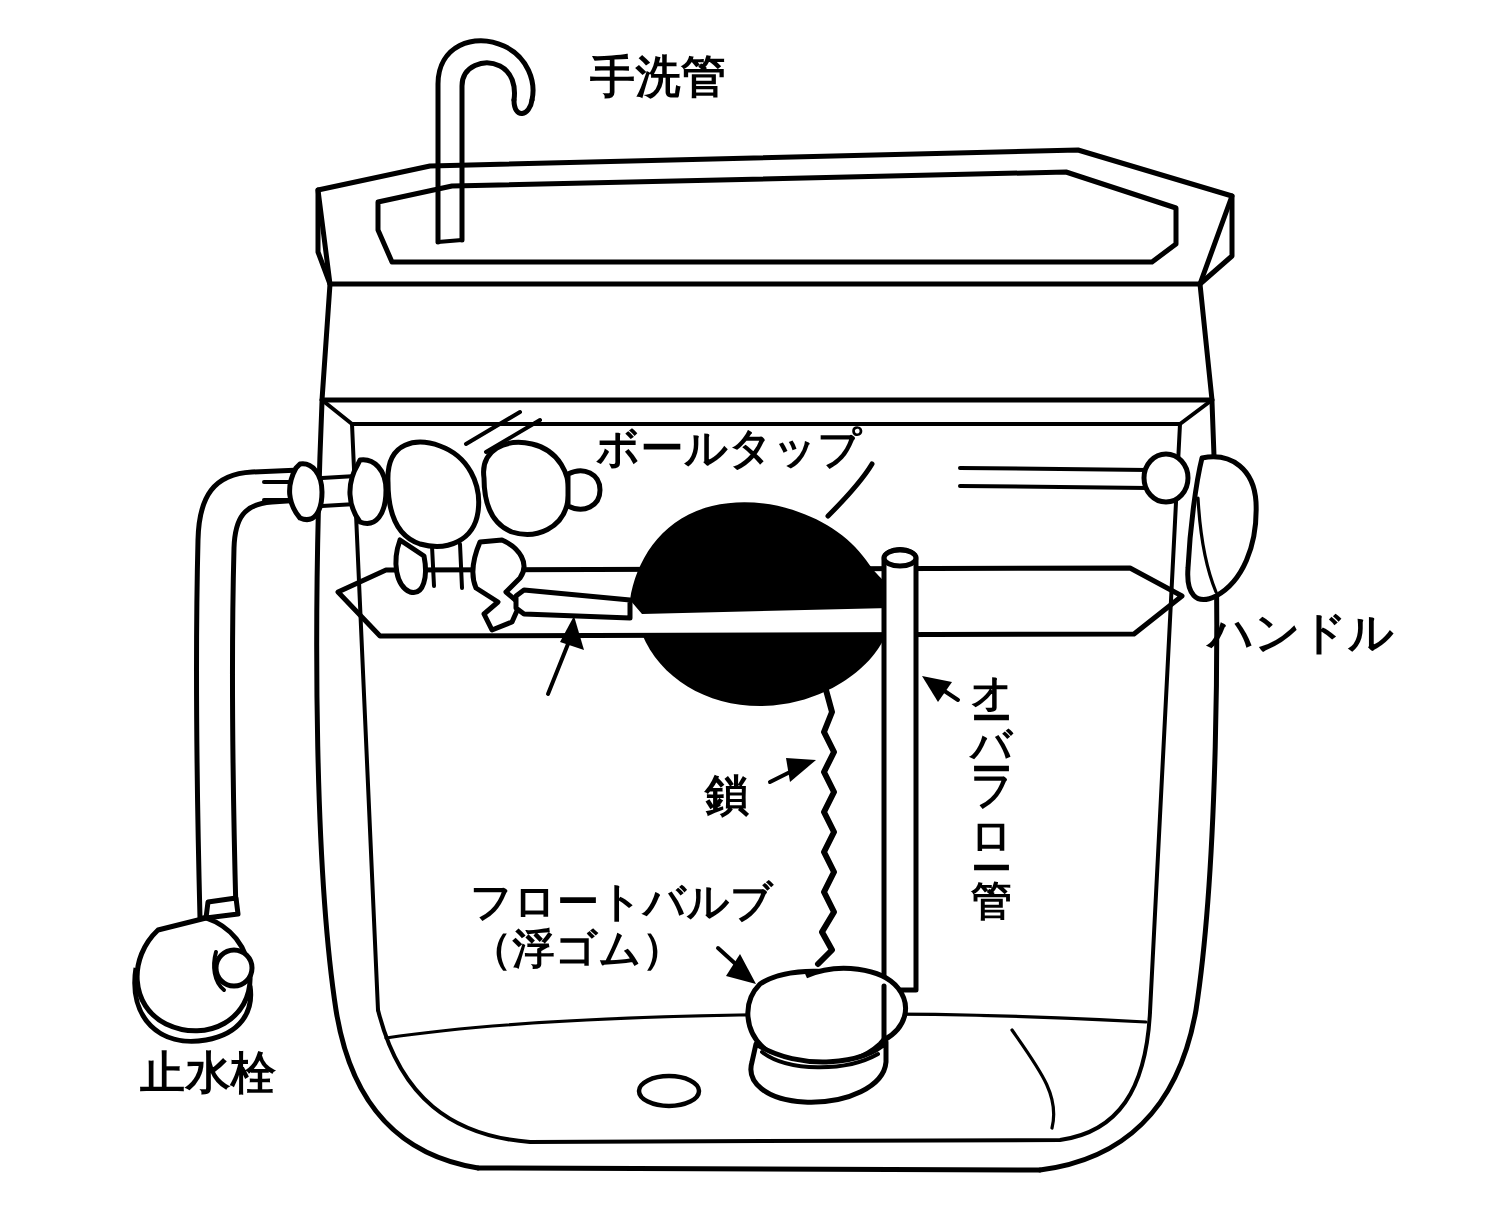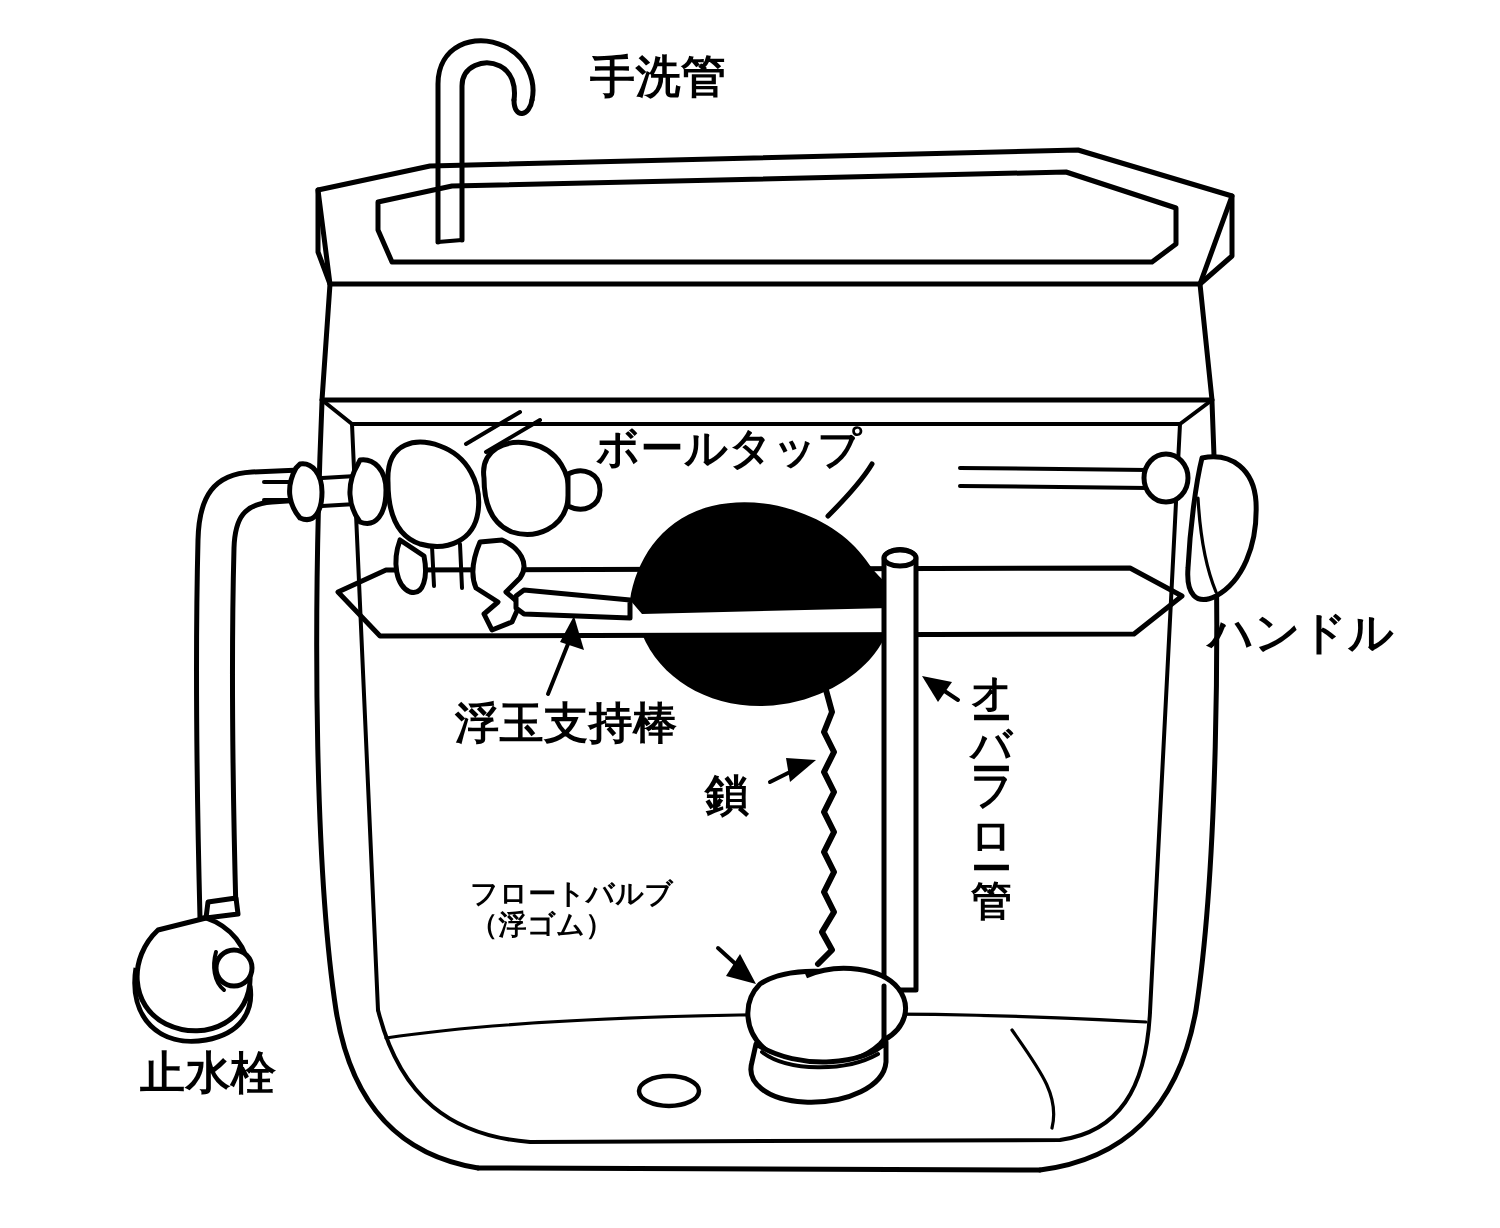--- a/index.html
+++ b/index.html
@@ -16,21 +16,21 @@
   .fillw5{fill:#fff;stroke:#000;stroke-width:5;stroke-linejoin:round;}
   .blk{fill:#000;stroke:none;}
   .lbl{position:absolute;color:#000;white-space:pre;line-height:1.12;
        font-weight:600;letter-spacing:.5px;}
   .lbl.v{writing-mode:vertical-rl;text-orientation:upright;letter-spacing:2px;}
   #l-tearai{left:590px;top:52px;font-size:45px;text-align:center;}
   #l-balltap{left:596px;top:424px;font-size:43px;}
   #l-handle{left:1208px;top:608px;font-size:45px;}
   #l-ukidama{left:455px;top:698px;font-size:44px;}
   #l-kusari{left:705px;top:770px;font-size:44px;}
-  #l-float{left:470px;top:878px;font-size:28px;}
+  #l-float{left:470px;top:878px;font-size:42px;}
   #l-overflow{left:968px;top:648px;font-size:41px;}
   #l-shutoff{left:112px;top:1048px;font-size:45px;margin-left:28px;}
 </style>
 </head>
 <body>
 
 <div id="stage">
 
   <svg class="art" viewBox="0 0 1500 1228">
 
@@ -169,20 +169,19 @@
 
       <path class="ln w4" d="M958,700 L940,688"></path>
       <path class="blk" d="M922,676 L952,682 L938,702 Z"></path>
     </g>
 
   </svg>
 
   <div class="lbl" id="l-tearai">手洗管</div>
   <div class="lbl" id="l-handle">ハンドル</div>
   <div class="lbl" id="l-balltap">ボールタップ</div>
-  <div class="lbl" id="l-ukidama">浮玉支持棒</div>
   <div class="lbl" id="l-kusari">鎖</div>
   <div class="lbl" id="l-float">フロートバルブ
 （浮ゴム）</div>
   <div class="lbl v" id="l-overflow">オーバーフロー管</div>
   <div class="lbl" id="l-shutoff">止水栓</div>
 
 </div>
 
 </body></html>

